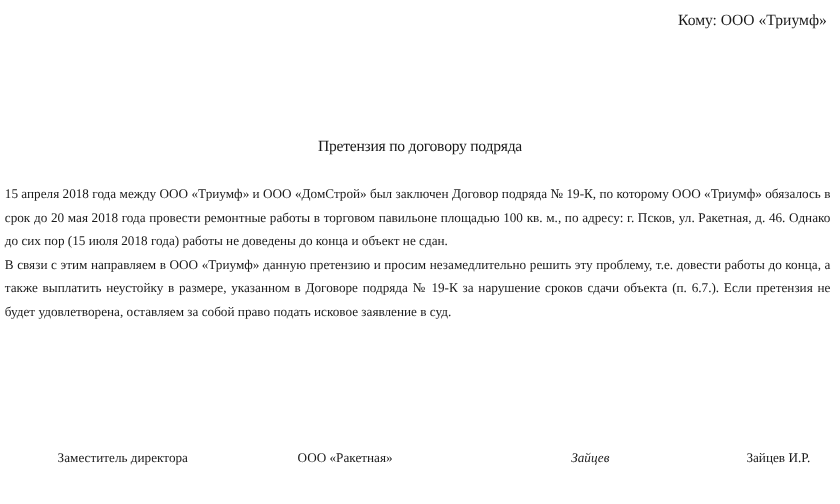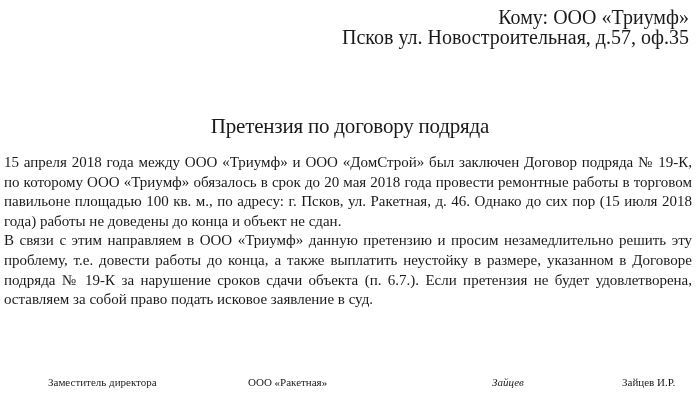--- a/index.html
+++ b/index.html
@@ -1,38 +1,37 @@
 <!DOCTYPE html>
 <html><head>
   <meta charset="utf-8">
   <style>
     html, body { margin: 0; padding: 0; background: #ffffff; }
     body { width: 700px; height: 420px; overflow: hidden; position: relative;
            font-family: "Liberation Serif", serif; color: #1a1a1a; }
     .header-block { position: absolute; right: 11px; top: 7px; text-align: right;
-                    font-size: 20px; line-height: 20px; }
+                    font-size: 13px; line-height: 20px; }
     .title { position: absolute; left: 0; width: 700px; top: 114px; text-align: center;
-             font-size: 21px; letter-spacing: -0.2px; }
+             font-size: 13px; letter-spacing: -0.2px; }
     .body-text { position: absolute; left: 4px; width: 688px; top: 153px;
-                 font-size: 15px; line-height: 19.6px; text-align: justify; }
+                 font-size: 11px; line-height: 19.6px; text-align: justify; }
     .body-text p { margin: 0; text-align-last: left; }
     .sig { position: absolute; top: 376px; font-size: 11px; margin-left: 44px; }
     .sig.italic { font-style: italic; }
   </style>
 </head>
 <body>
 
 <div class="header-block">
   <div>Кому: ООО «Триумф»</div>
-  <div>Псков ул. Новостроительная, д.57, оф.35</div>
 </div>
 
 <div class="title">Претензия по договору подряда</div>
 
 <div class="body-text">
   <p>15 апреля 2018 года между ООО «Триумф» и ООО «ДомСтрой» был заключен Договор подряда № 19-К, по которому ООО «Триумф» обязалось в срок до 20 мая 2018 года провести ремонтные работы в торговом павильоне площадью 100 кв. м., по адресу: г. Псков, ул. Ракетная, д. 46. Однако до сих пор (15 июля 2018 года) работы не доведены до конца и объект не сдан.</p>
   <p>В связи с этим направляем в ООО «Триумф» данную претензию и просим незамедлительно решить эту проблему, т.е. довести работы до конца, а также выплатить неустойку в размере, указанном в Договоре подряда № 19-К за нарушение сроков сдачи объекта (п. 6.7.). Если претензия не будет удовлетворена, оставляем за собой право подать исковое заявление в суд.</p>
 </div>
 
 <div class="sig" style="left:4px;">Заместитель директора</div>
 <div class="sig" style="left:204px;">ООО «Ракетная»</div>
-<div class="sig italic" style="left:448px;">Зайцев</div>
+<div class="sig italic" style="left:432px;">Зайцев</div>
 <div class="sig" style="left:578px;text-align:right;">Зайцев И.Р.</div>
 
 </body></html>

